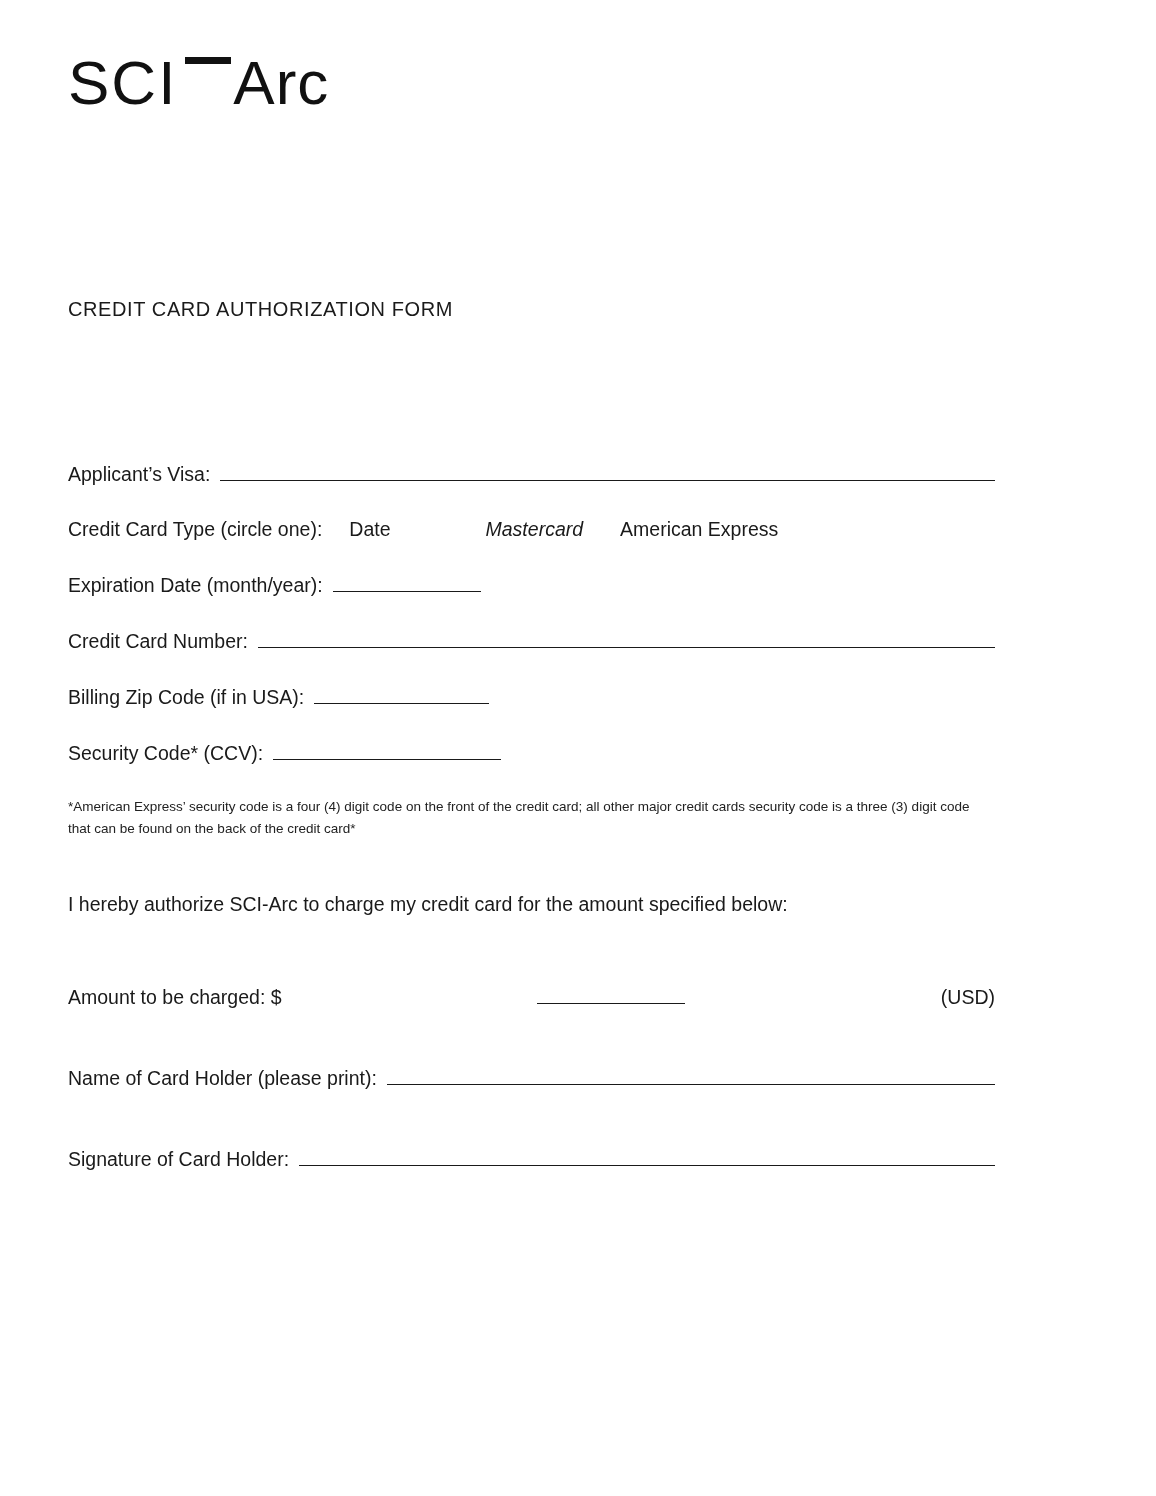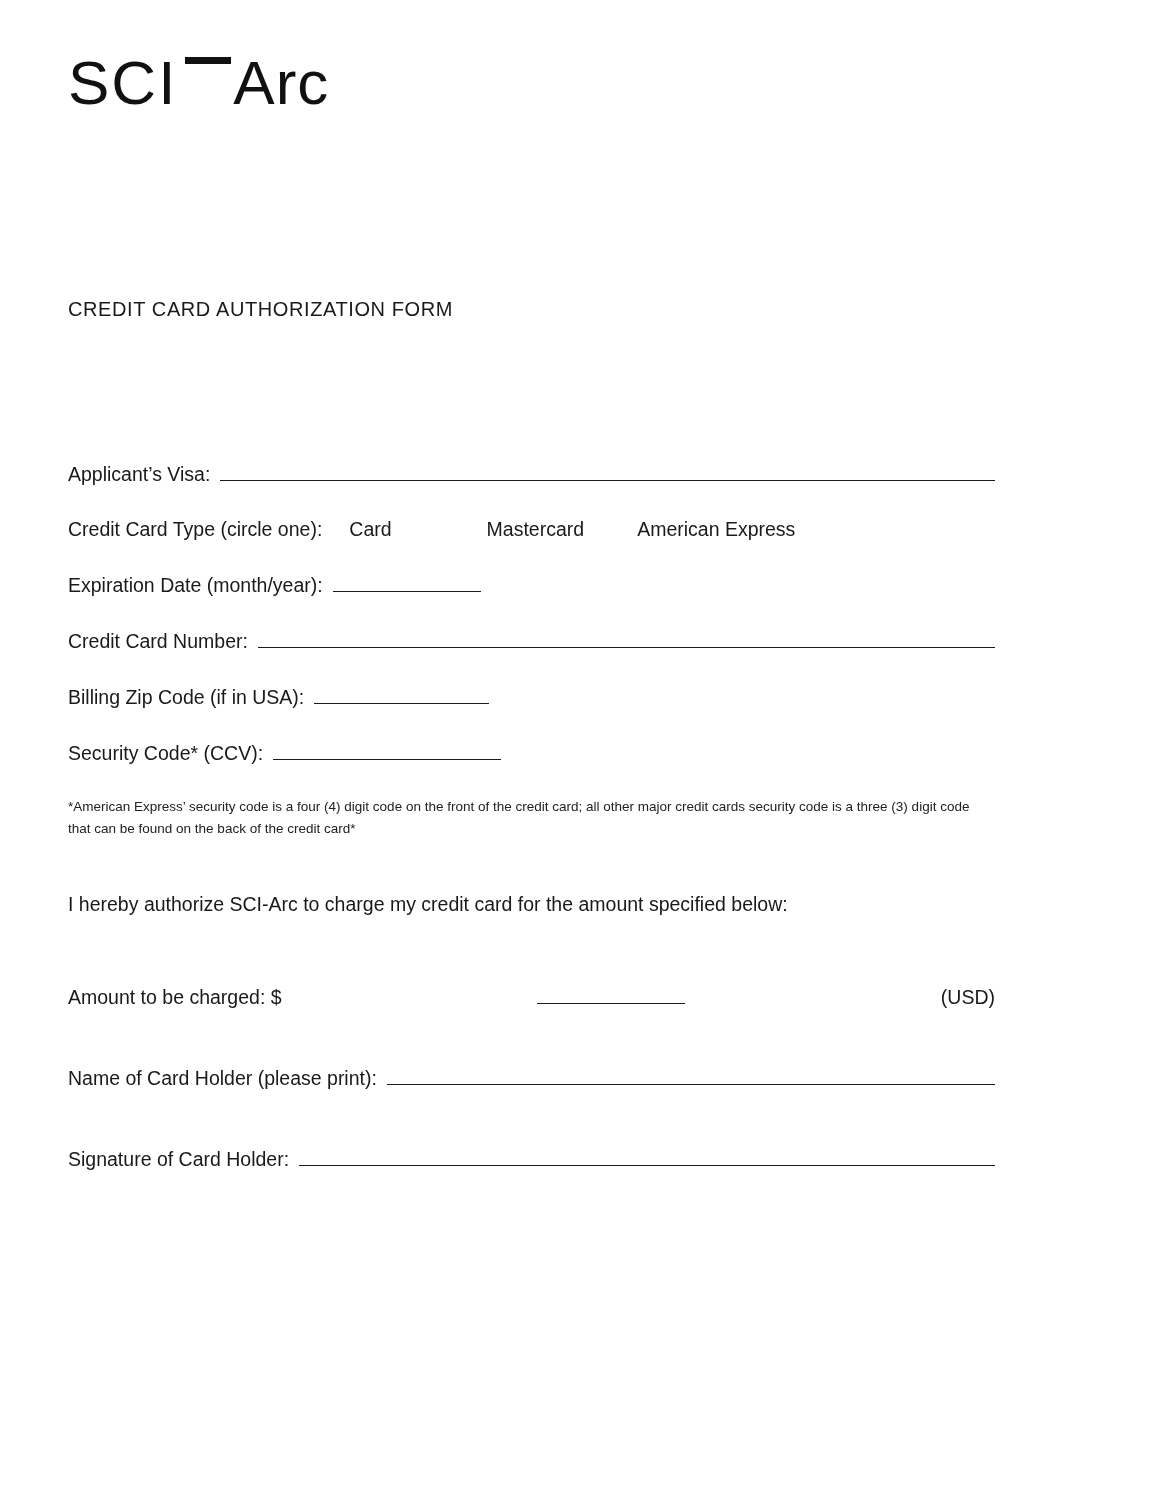--- a/index.html
+++ b/index.html
@@ -74,22 +74,22 @@
   .blank.grow { flex: 1 1 auto; }
   .blank.w-exp   { width: 148px; }
   .blank.w-zip   { width: 175px; }
   .blank.w-sec   { width: 228px; border-bottom-width: 1.2px; }
   .blank.w-amt   { width: 148px; }
 
   
   .options { display: flex; align-items: baseline; }
   .option { display: inline-block; }
   .option.opt-0 { margin-left: 27px; }
-  .option.opt-1 { margin-left: 95px; }
-  .option.opt-2 { margin-left: 53px; text-align: right; }
+  .option.opt-1 { margin-left: 95px; font-style: italic; }
+  .option.opt-2 { margin-left: 37px; text-align: right; }
 
   
   .footnote {
     margin-top: 16px;
     margin-bottom: 0;
     width: 910px;
     font-size: 13.5px;
     line-height: 1.6;
     color: #222;
     white-space: normal;
@@ -122,21 +122,21 @@
   <div class="form-body">
 
     <div class="row">
       <label>Applicant’s Visa:</label>
       <span class="blank grow"></span>
     </div>
 
     <div class="row">
       <label>Credit Card Type (circle one):</label>
       <span class="options">
-        <span class="option opt-0">Card</span>
+        <span class="option opt-0">Date</span>
         <span class="option opt-1">Mastercard</span>
         <span class="option opt-2">American Express</span>
       </span>
     </div>
 
     <div class="row">
       <label>Expiration Date (month/year):</label>
       <span class="blank w-exp"></span>
     </div>
 

